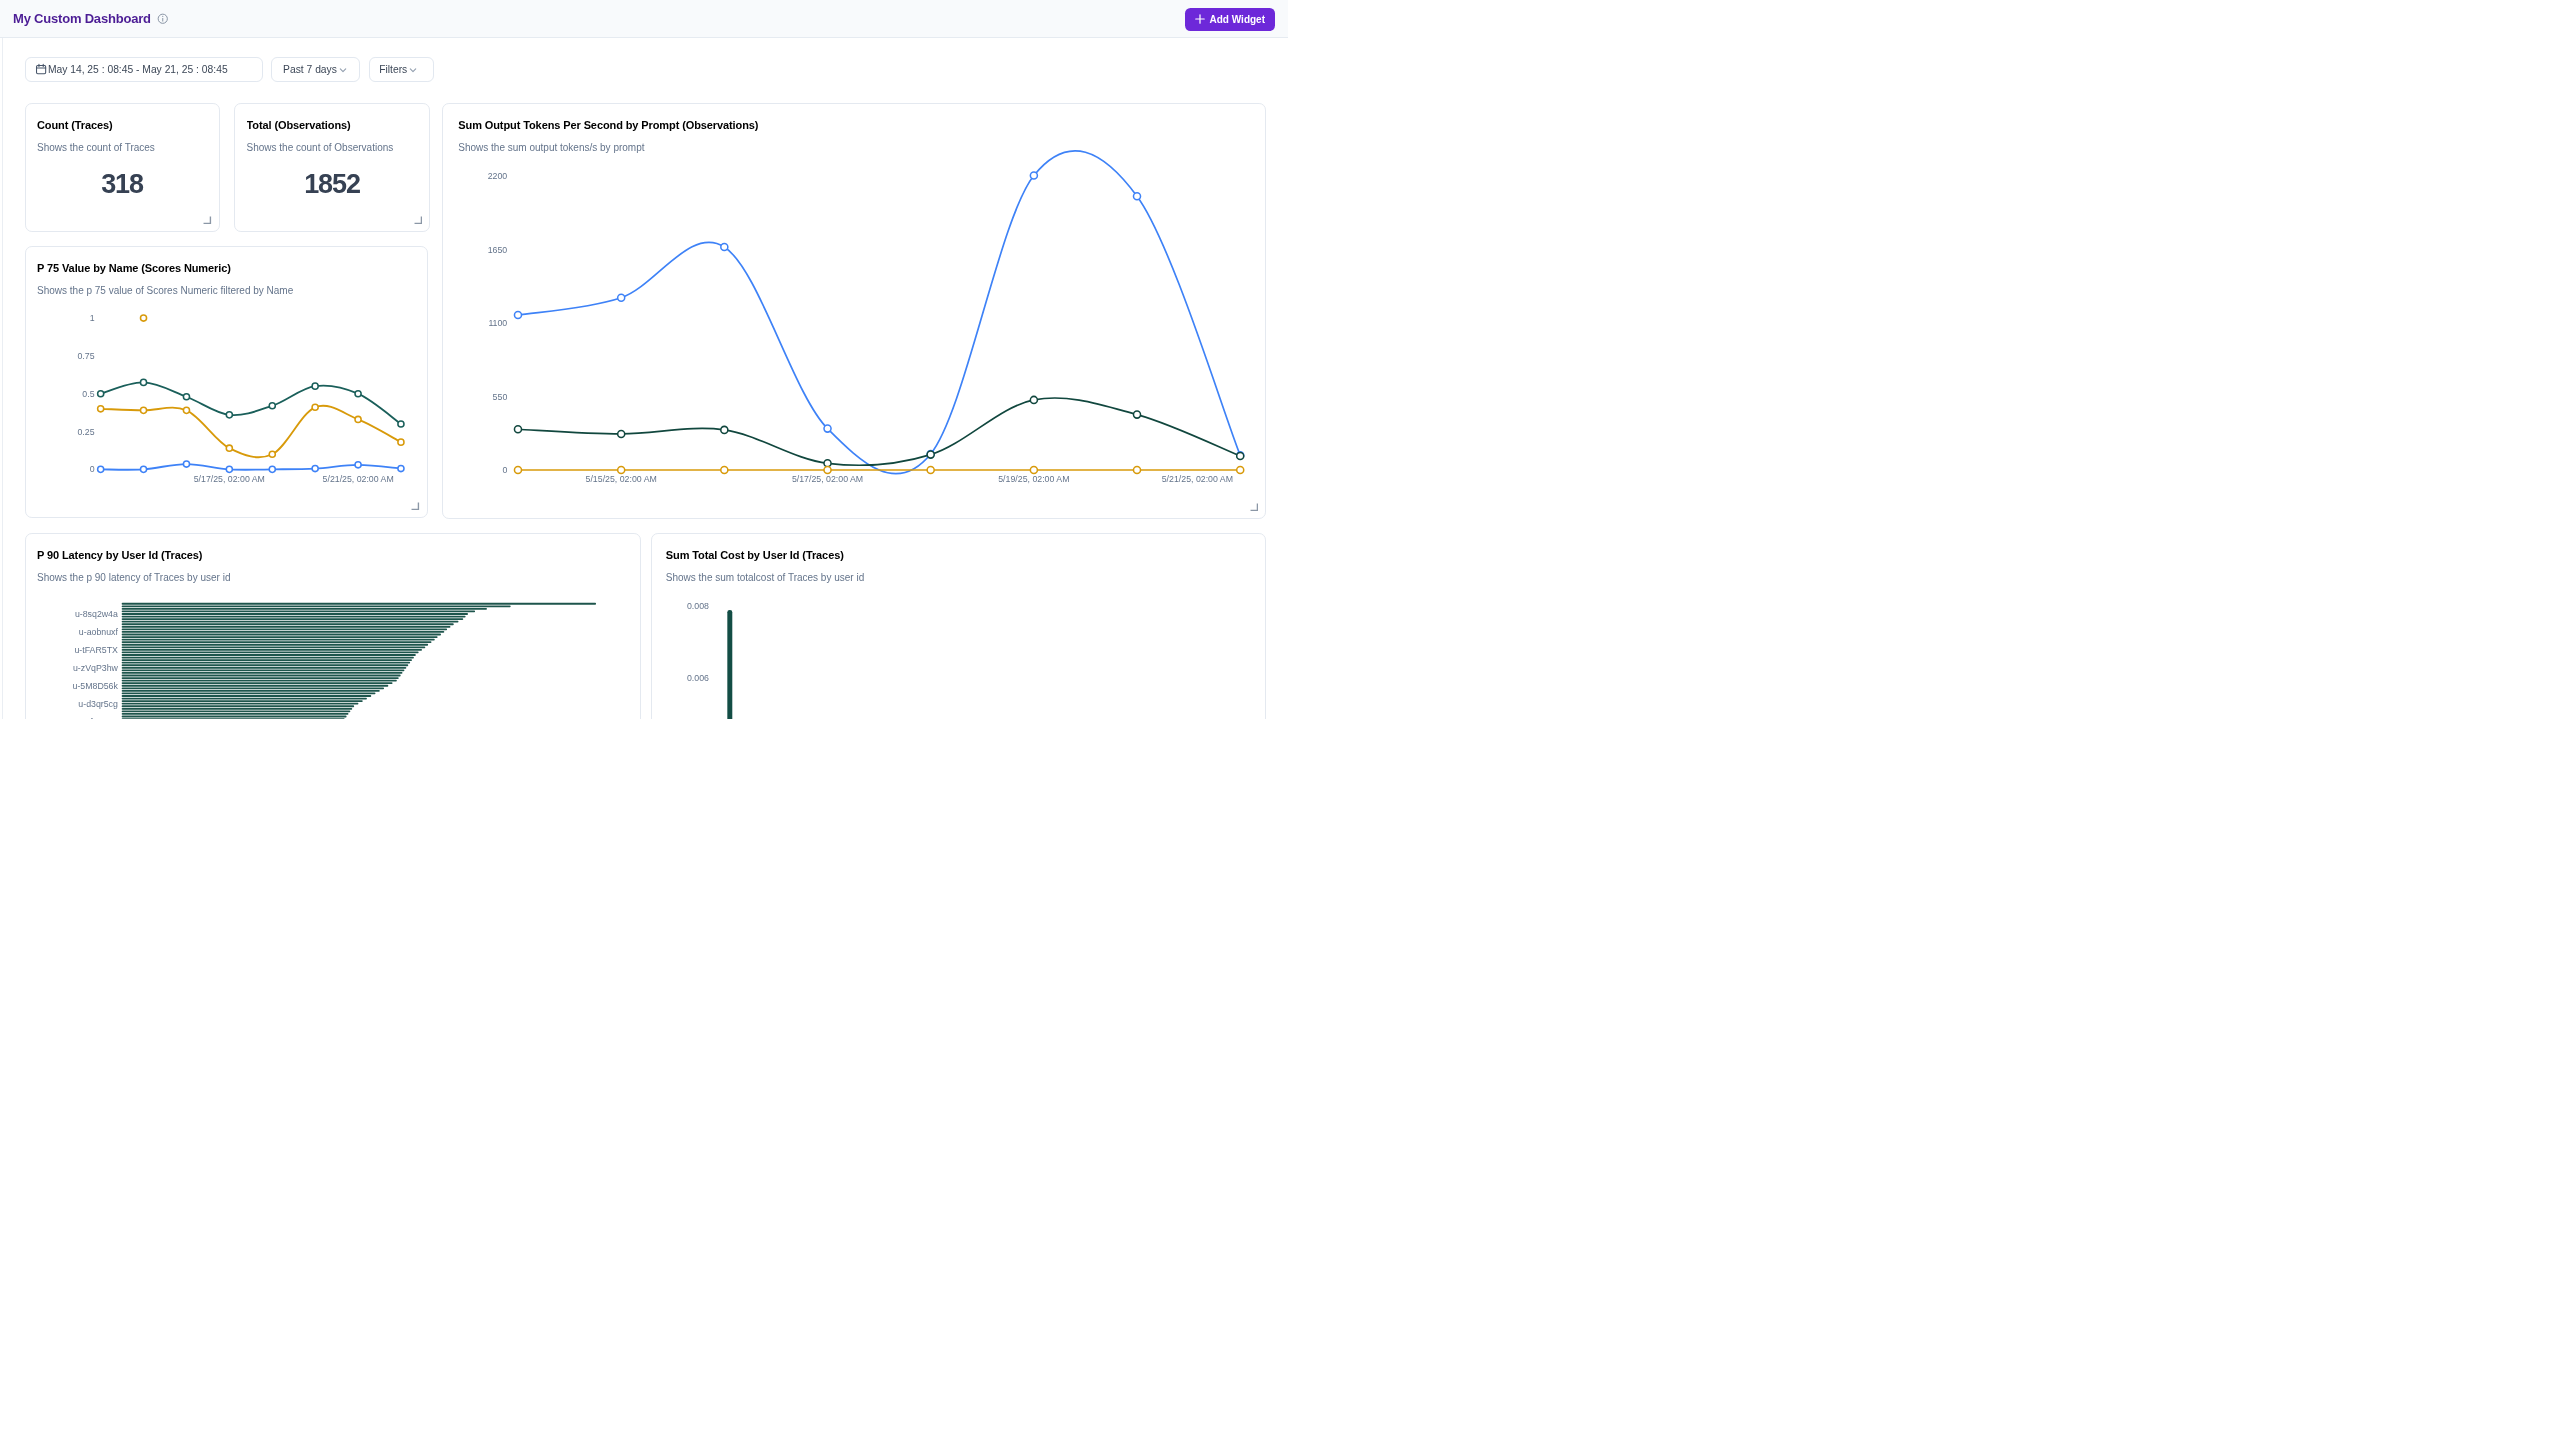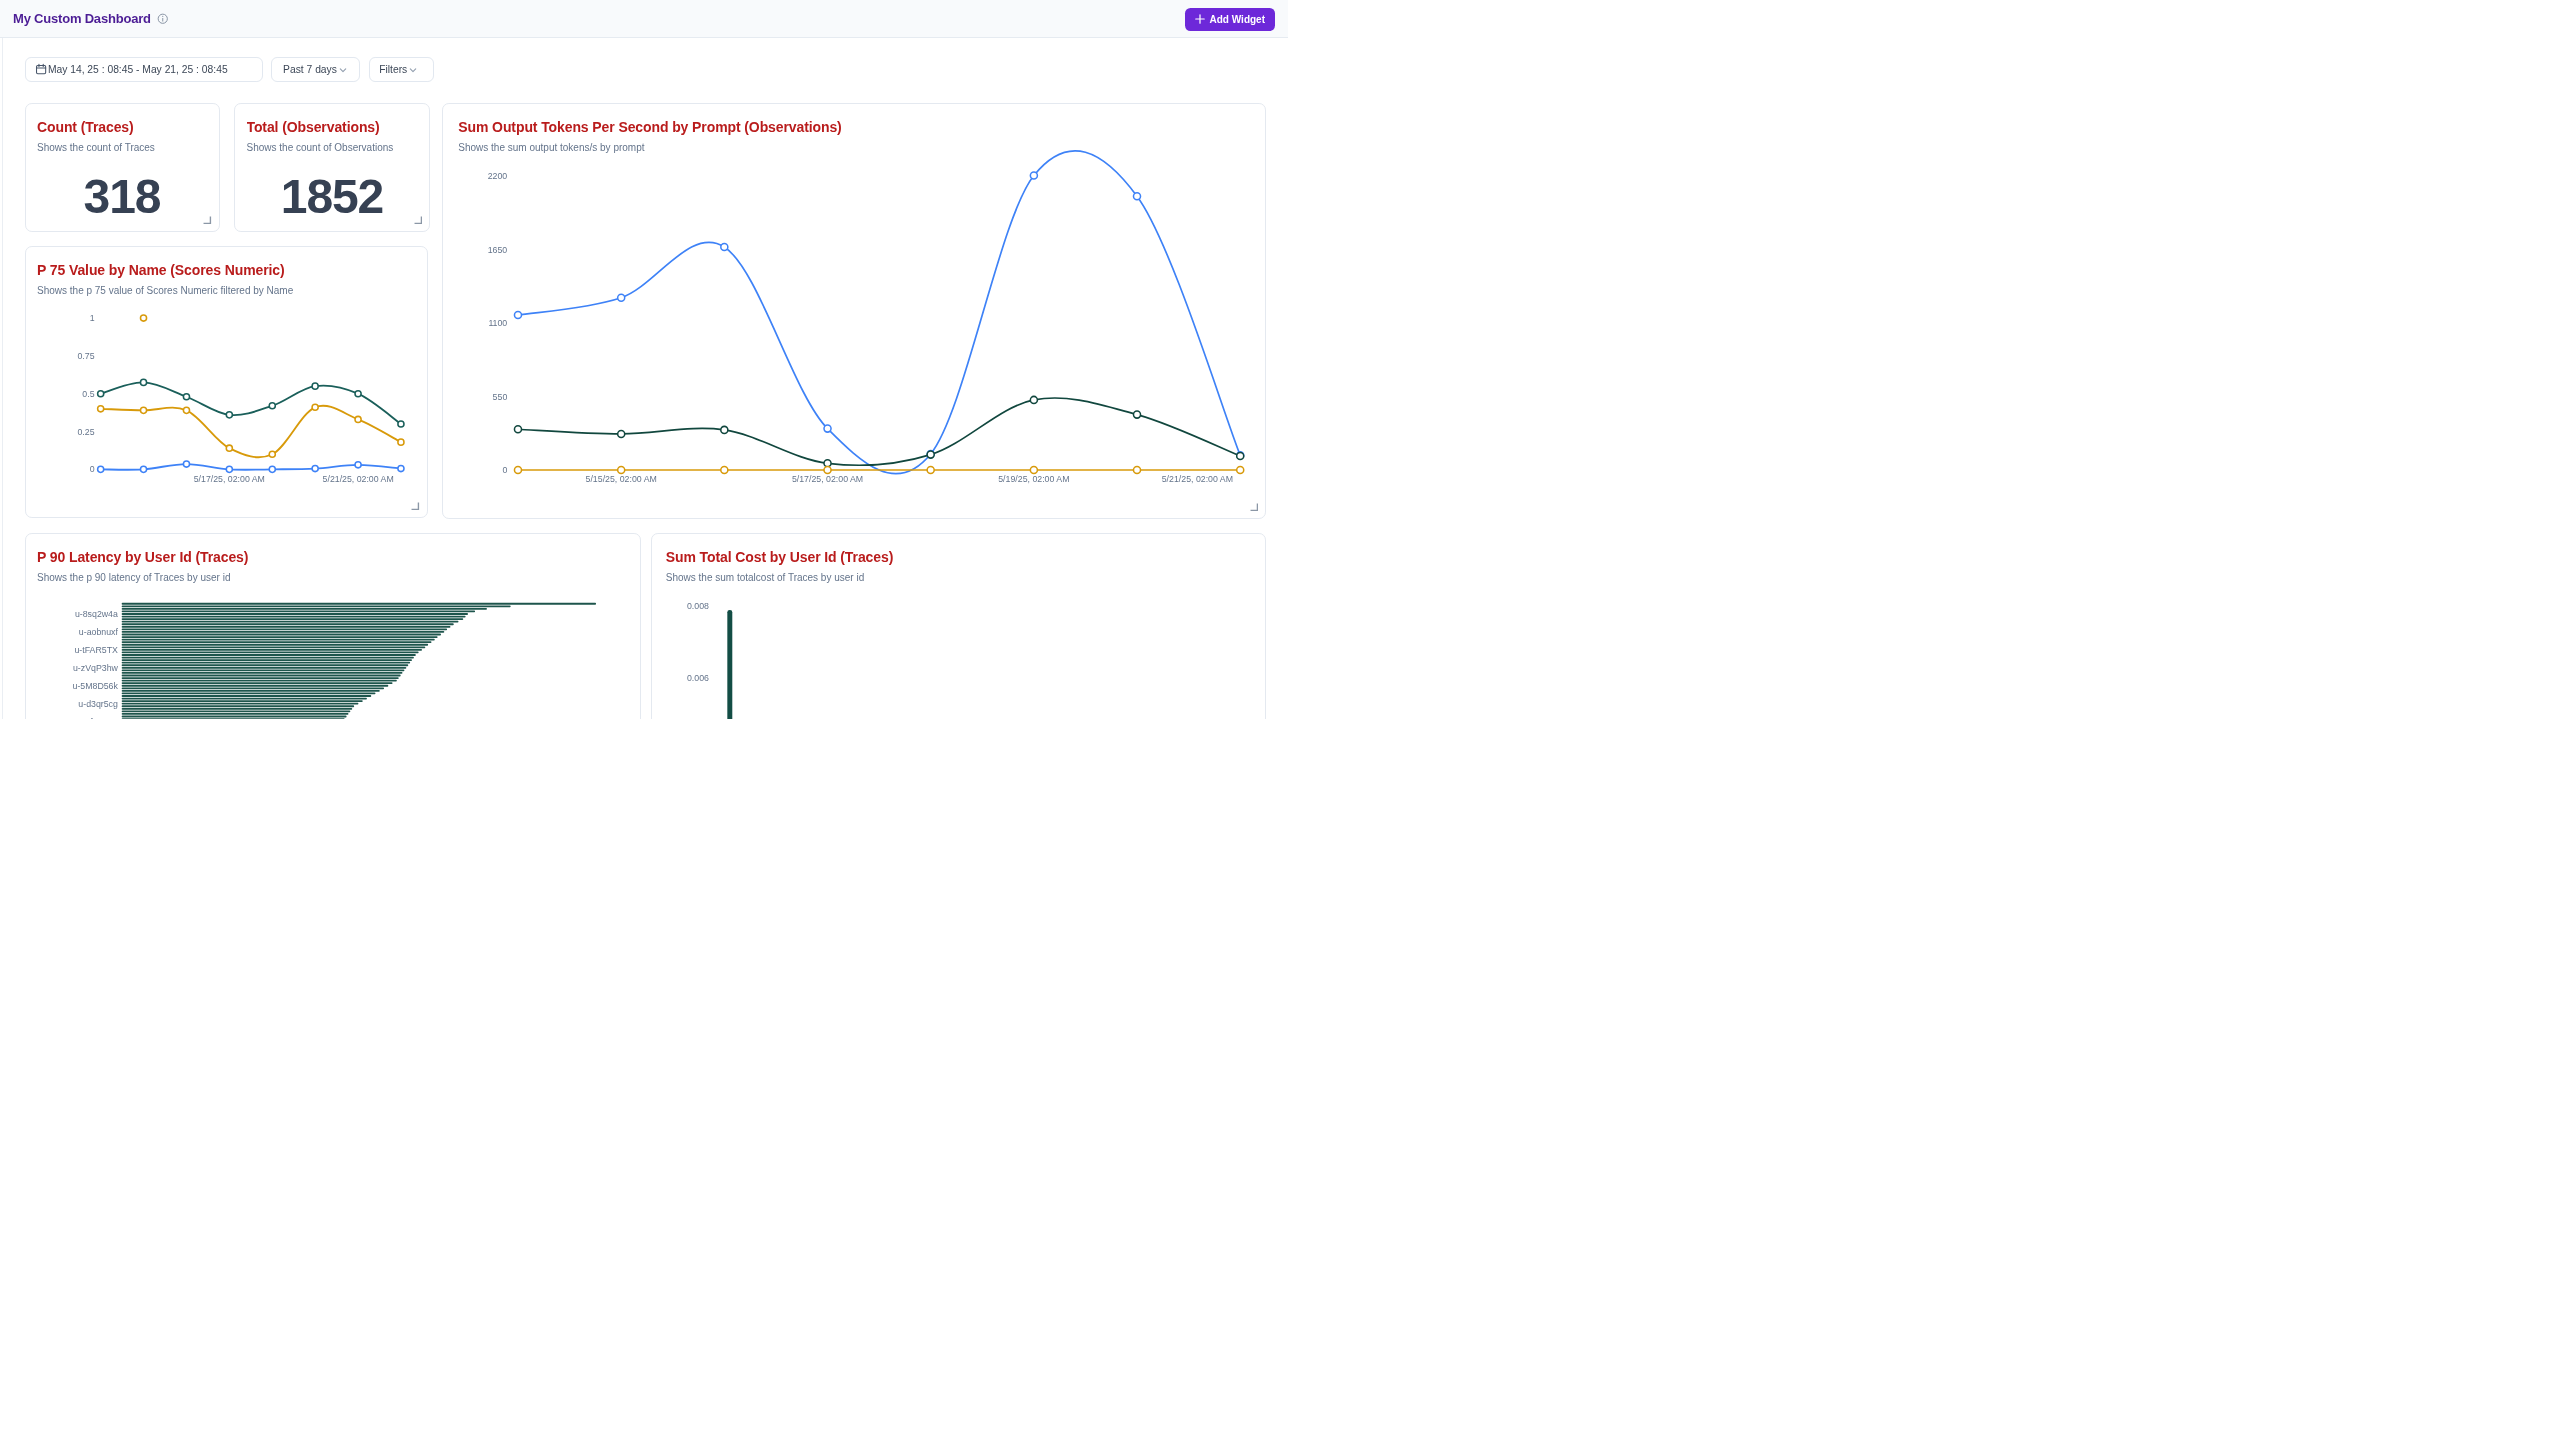--- a/index.html
+++ b/index.html
@@ -25,30 +25,30 @@
   .pill{
     position:absolute;height:25px;box-sizing:border-box;border:0.8px solid #e2e8f0;
     border-radius:6.1px;background:#fff;display:flex;align-items:center;gap:1px;
     padding:0 9.2px;font-size:10.3px;font-weight:500;color:#3c4757;cursor:pointer;
   }
   .card{
     position:absolute;box-sizing:border-box;background:#fff;
     border:0.8px solid #e4e9f0;border-radius:6.9px;overflow:hidden;
   }
   .card-title{
-    position:absolute;left:11.5px;top:14.5px;right:11.5px;font-size:14px;font-weight:600;
-    color:#b91c1c;letter-spacing:-0.1px;white-space:nowrap;overflow:hidden;
+    position:absolute;left:11.5px;top:14.5px;right:11.5px;font-size:11px;font-weight:600;
+    color:#000000;letter-spacing:-0.1px;white-space:nowrap;overflow:hidden;
   }
   .card-sub{
     position:absolute;left:11.5px;top:38px;right:11.5px;font-size:10px;color:#64748b;
     white-space:nowrap;overflow:hidden;
   }
   .stat-value{
     position:absolute;top:65px;left:0;width:100%;text-align:center;
-    font-size:48px;font-weight:800;color:#364153;letter-spacing:-1.1px;
+    font-size:27px;font-weight:800;color:#364153;letter-spacing:-1.1px;
   }
   .chart{position:absolute;inset:0;}
   .rs{position:absolute;right:6.9px;bottom:6.9px;width:9.2px;height:9.2px;}
   svg{display:block;}
   text{font-family:"Liberation Sans","DejaVu Sans",sans-serif;}
 </style>
 </head>
 <body>
 
 <div class="header">

